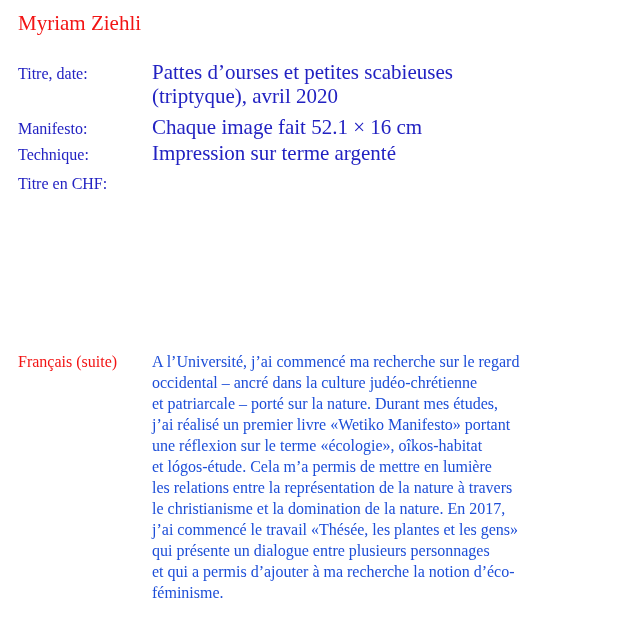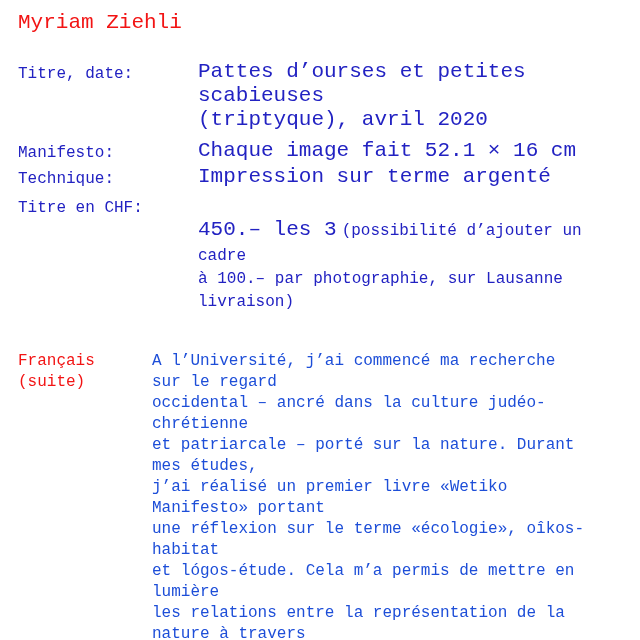--- a/index.html
+++ b/index.html
@@ -6,21 +6,21 @@
     margin: 0;
     padding: 0;
     background: #ffffff;
   }
   .page {
     position: relative;
     width: 592px;
     height: 640px;
     background: #ffffff;
     overflow: hidden;
-    font-family: Liberation Mono, monospace;
+    font-family: Liberation Serif, serif;
     -webkit-font-smoothing: antialiased;
   }
   .artist-name {
     position: absolute;
     left: 18px;
     top: 11px;
     margin: 0;
     font-size: 21px;
     font-weight: 400;
     line-height: 24px;
@@ -41,21 +41,20 @@
   }
   .info .label {
     font-size: 16px;
     line-height: 24px;
     padding-top: 2px;
   }
   .info .value {
     font-size: 21px;
     line-height: 24px;
     white-space: pre-line;
-    margin-left: 46px;
   }
   .row-titre { margin-bottom: 7px; }
   .row-prix  { margin-top: 3px; }
   .price-main { font-size: 21px; }
   .price-note-inline {
     font-size: 16px;
     margin-left: 5px;
   }
   .price-note-line {
     font-size: 16px;
@@ -104,24 +103,20 @@
       <div class="value">Chaque image fait 52.1 × 16 cm</div>
     </div>
 
     <div class="row">
       <div class="label">Technique:</div>
       <div class="value">Impression sur terme argenté</div>
     </div>
 
     <div class="row row-prix">
       <div class="label">Titre en CHF:</div>
-      <div class="value">
-        <span class="price-main">450.– les 3</span><span class="price-note-inline">(possibilité d’ajouter un cadre</span>
-        <div class="price-note-line">à 100.– par photographie, sur Lausanne livraison)</div>
-      </div>
     </div>
 
   </section>
 
   <section class="bio">
     <div class="bio-label">Français (suite)</div>
     <div class="bio-text">A l’Université, j’ai commencé ma recherche sur le regard
 occidental – ancré dans la culture judéo-chrétienne
 et patriarcale – porté sur la nature. Durant mes études,
 j’ai réalisé un premier livre «Wetiko Manifesto» portant

